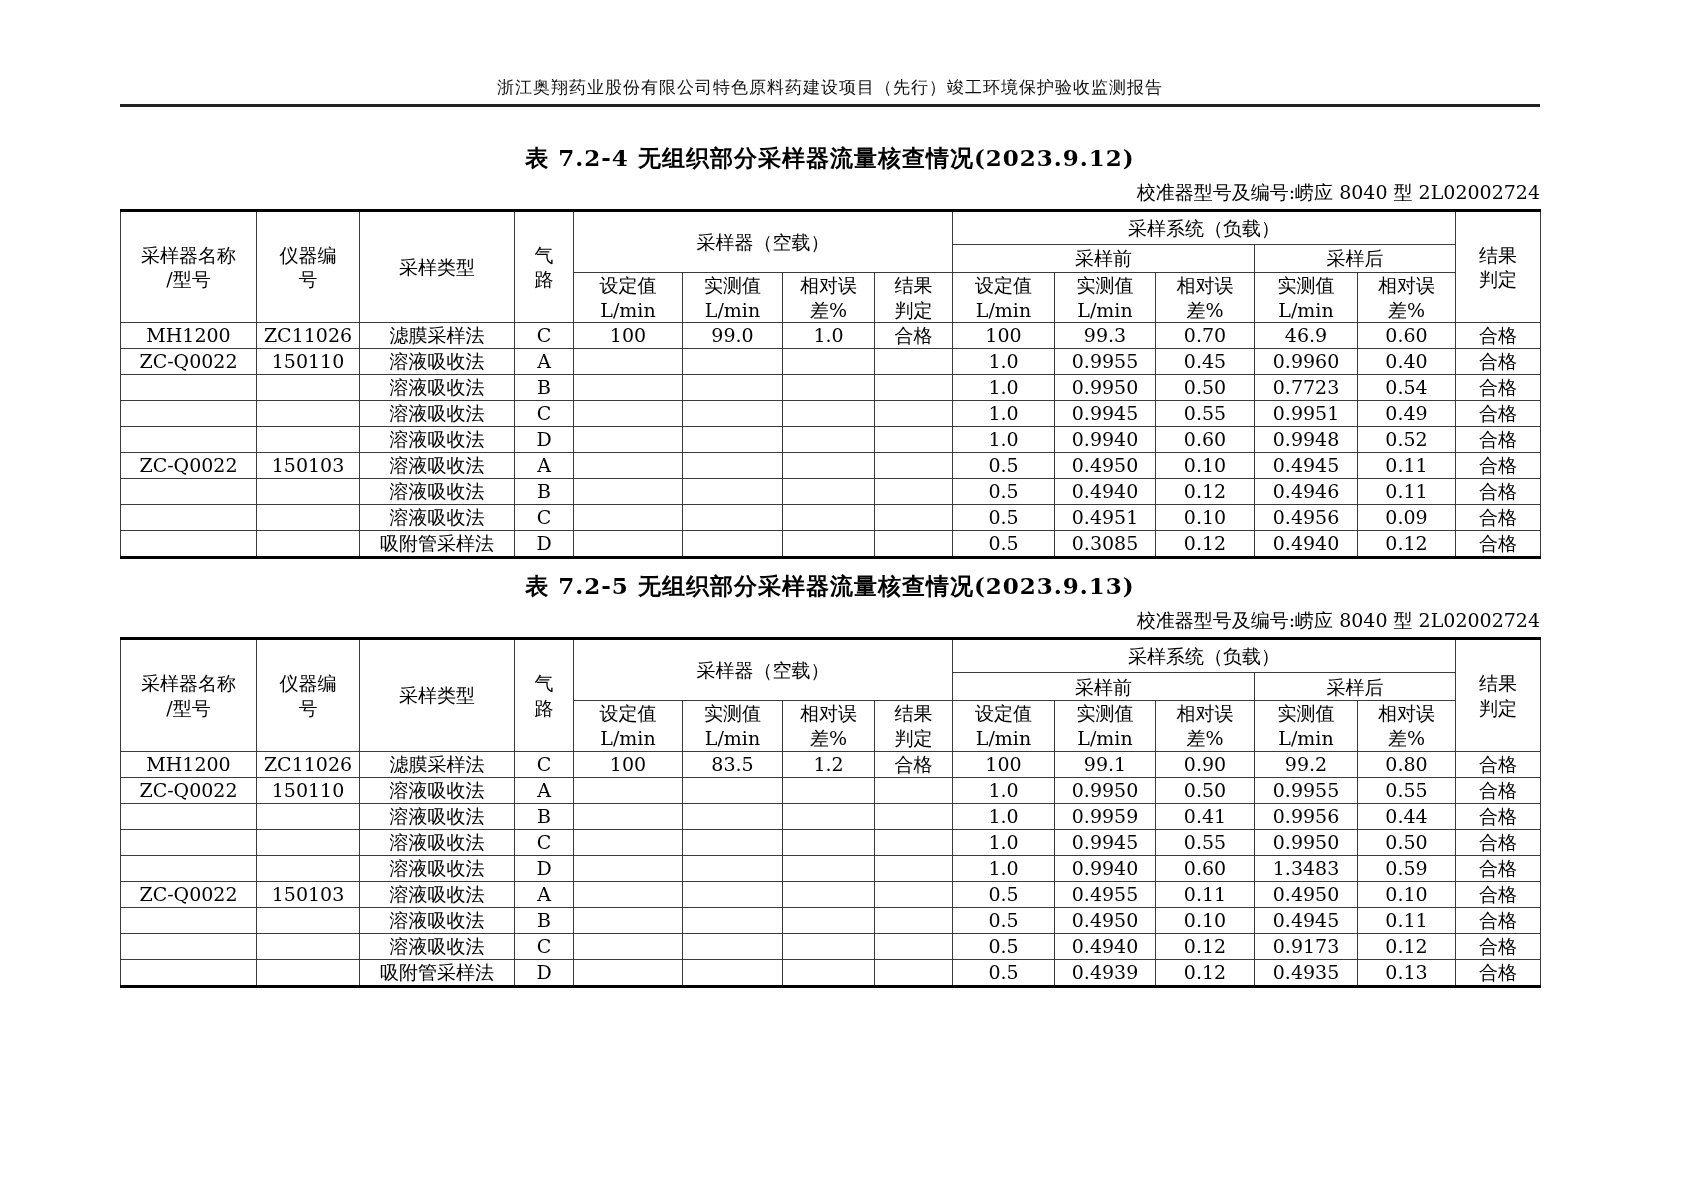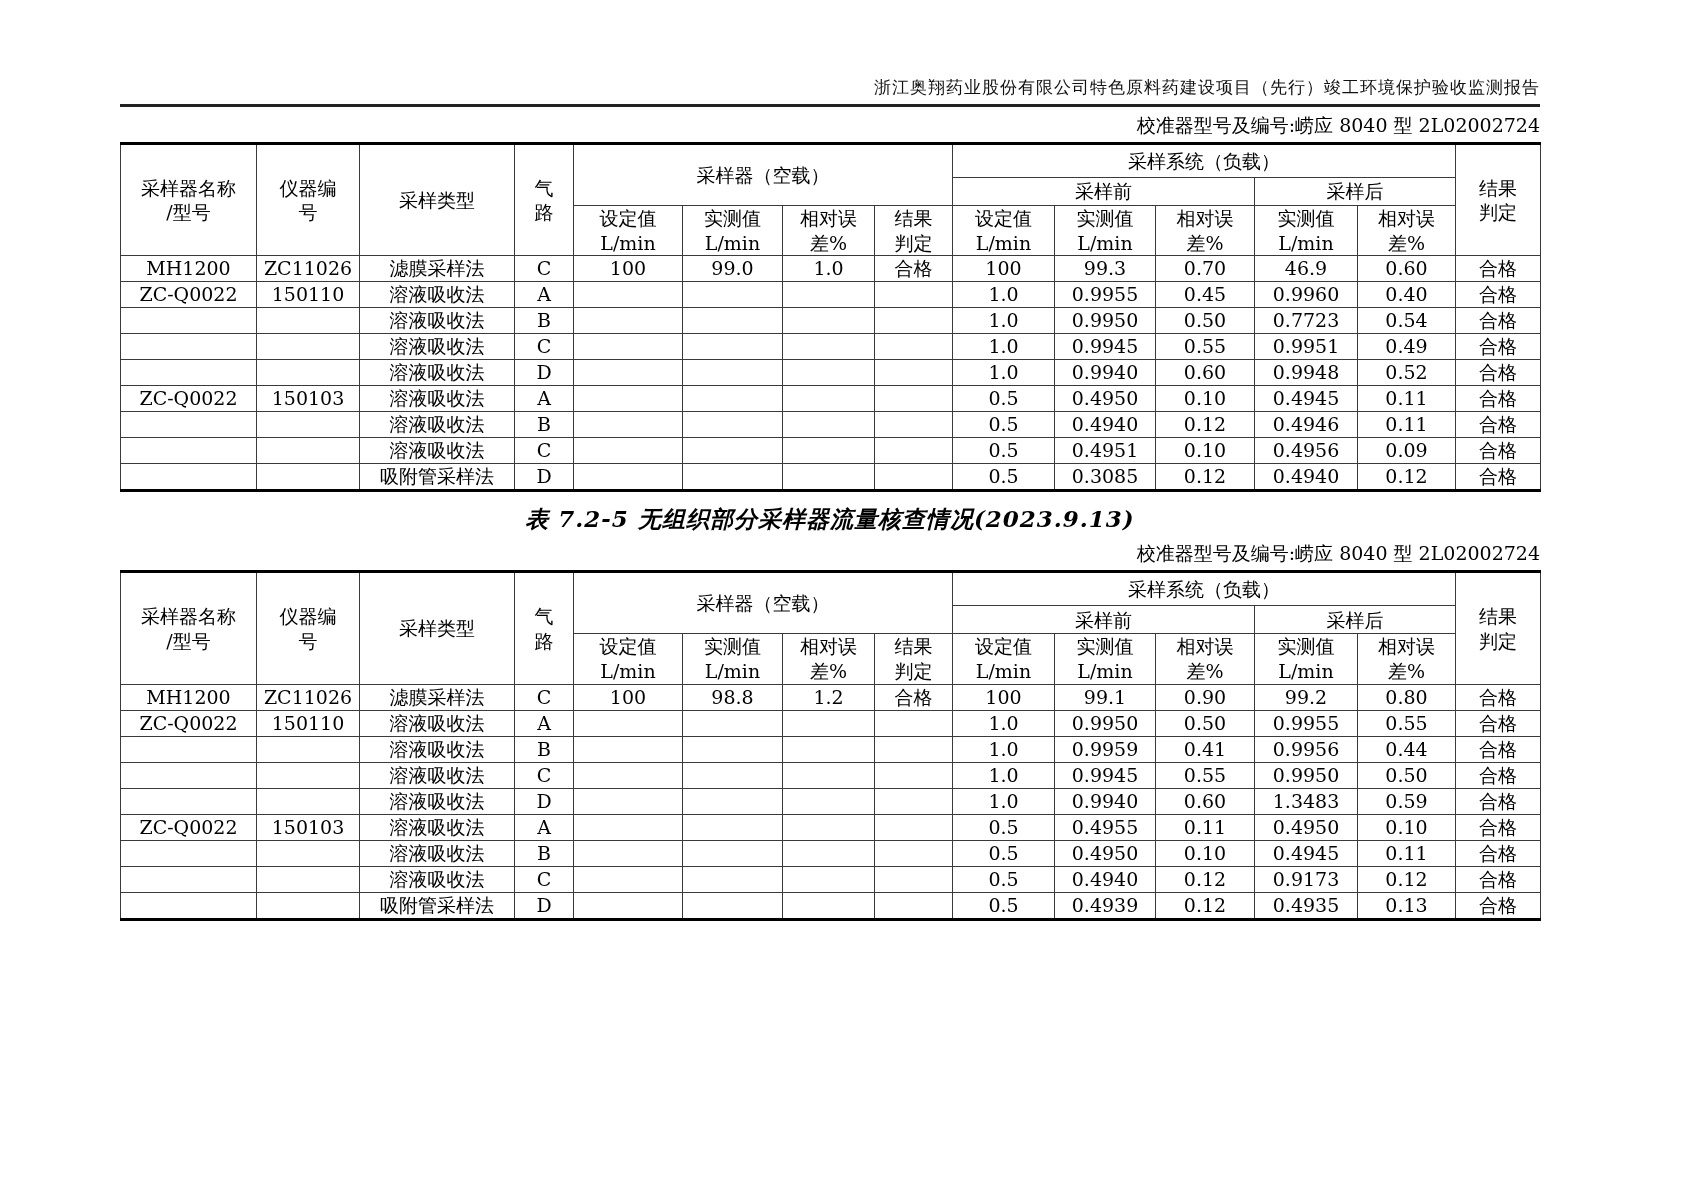--- a/index.html
+++ b/index.html
@@ -1,21 +1,21 @@
 <!DOCTYPE html>
 <html><head>
 <meta charset="utf-8">
 <style>
   html,body{margin:0;padding:0;background:#ffffff;}
   body{width:1683px;height:1190px;font-family:"DejaVu Serif","Liberation Serif",serif;color:#000;}
   .content{margin-left:120px;margin-right:143px;}
-  .page-header{margin:0;padding-top:76px;text-align:right;font-size:17px;letter-spacing:1px;color:#111;}
+  .page-header{margin:0;padding-top:76px;text-align:center;font-size:17px;letter-spacing:1px;color:#111;}
   .header-rule{margin-top:5px;border:0;border-top:3px solid #222;height:0;}
   .table-title{margin-top:36px;text-align:center;font-size:23px;font-weight:bold;letter-spacing:1px;}
-  .table-title.second{margin-top:12px;font-style:italic;}
+  .table-title.second{margin-top:12px;}
   .calibrator-line{margin-top:6px;text-align:right;font-size:19px;}
   .calibrator-line .value{border-bottom:1px solid #000;padding-bottom:8px;}
   table{border-collapse:collapse;table-layout:fixed;width:1420px;margin-top:3px;
         border-top:3px solid #000;border-bottom:3px solid #000;}
   th,td{border:1px solid #3a3a3a;text-align:center;vertical-align:middle;
         font-weight:normal;padding:0;overflow:hidden;}
   th{font-size:19px;line-height:1.3;white-space:pre-line;}
   td{font-size:19px;line-height:25px;}
   thead tr.h1{height:34px;}
   thead tr.h2{height:28px;}
@@ -26,20 +26,21 @@
   .footer .pagenum{position:absolute;left:0;right:0;text-align:center;top:0;}
 </style>
 </head>
 <body>
 
 <div class="content">
 
   <div class="page-header">浙江奥翔药业股份有限公司特色原料药建设项目（先行）竣工环境保护验收监测报告</div>
   <div class="header-rule"></div>
 
+  <div class="table-title">表 7.2-4 无组织部分采样器流量核查情况(2023.9.12)</div>
   <div class="calibrator-line"><span>校准器型号及编号:</span><span class="value">崂应 8040 型  2L02002724</span></div>
 
   <table>
     <colgroup>
       <col style="width:136px">
         <col style="width:103px">
         <col style="width:155px">
         <col style="width:59px">
       <col style="width:109px">
         <col style="width:100px">
@@ -298,21 +299,21 @@
 差%</th>
       </tr>
     </thead>
     <tbody>
         <tr>
           <td>MH1200</td>
           <td>ZC11026</td>
           <td>滤膜采样法</td>
           <td>C</td>
           <td>100</td>
-          <td>98.8</td>
+          <td>83.5</td>
           <td>1.2</td>
           <td>合格</td>
           <td>100</td>
           <td>99.1</td>
           <td>0.90</td>
           <td>99.2</td>
           <td>0.80</td>
           <td>合格</td>
         </tr>
         <tr>

